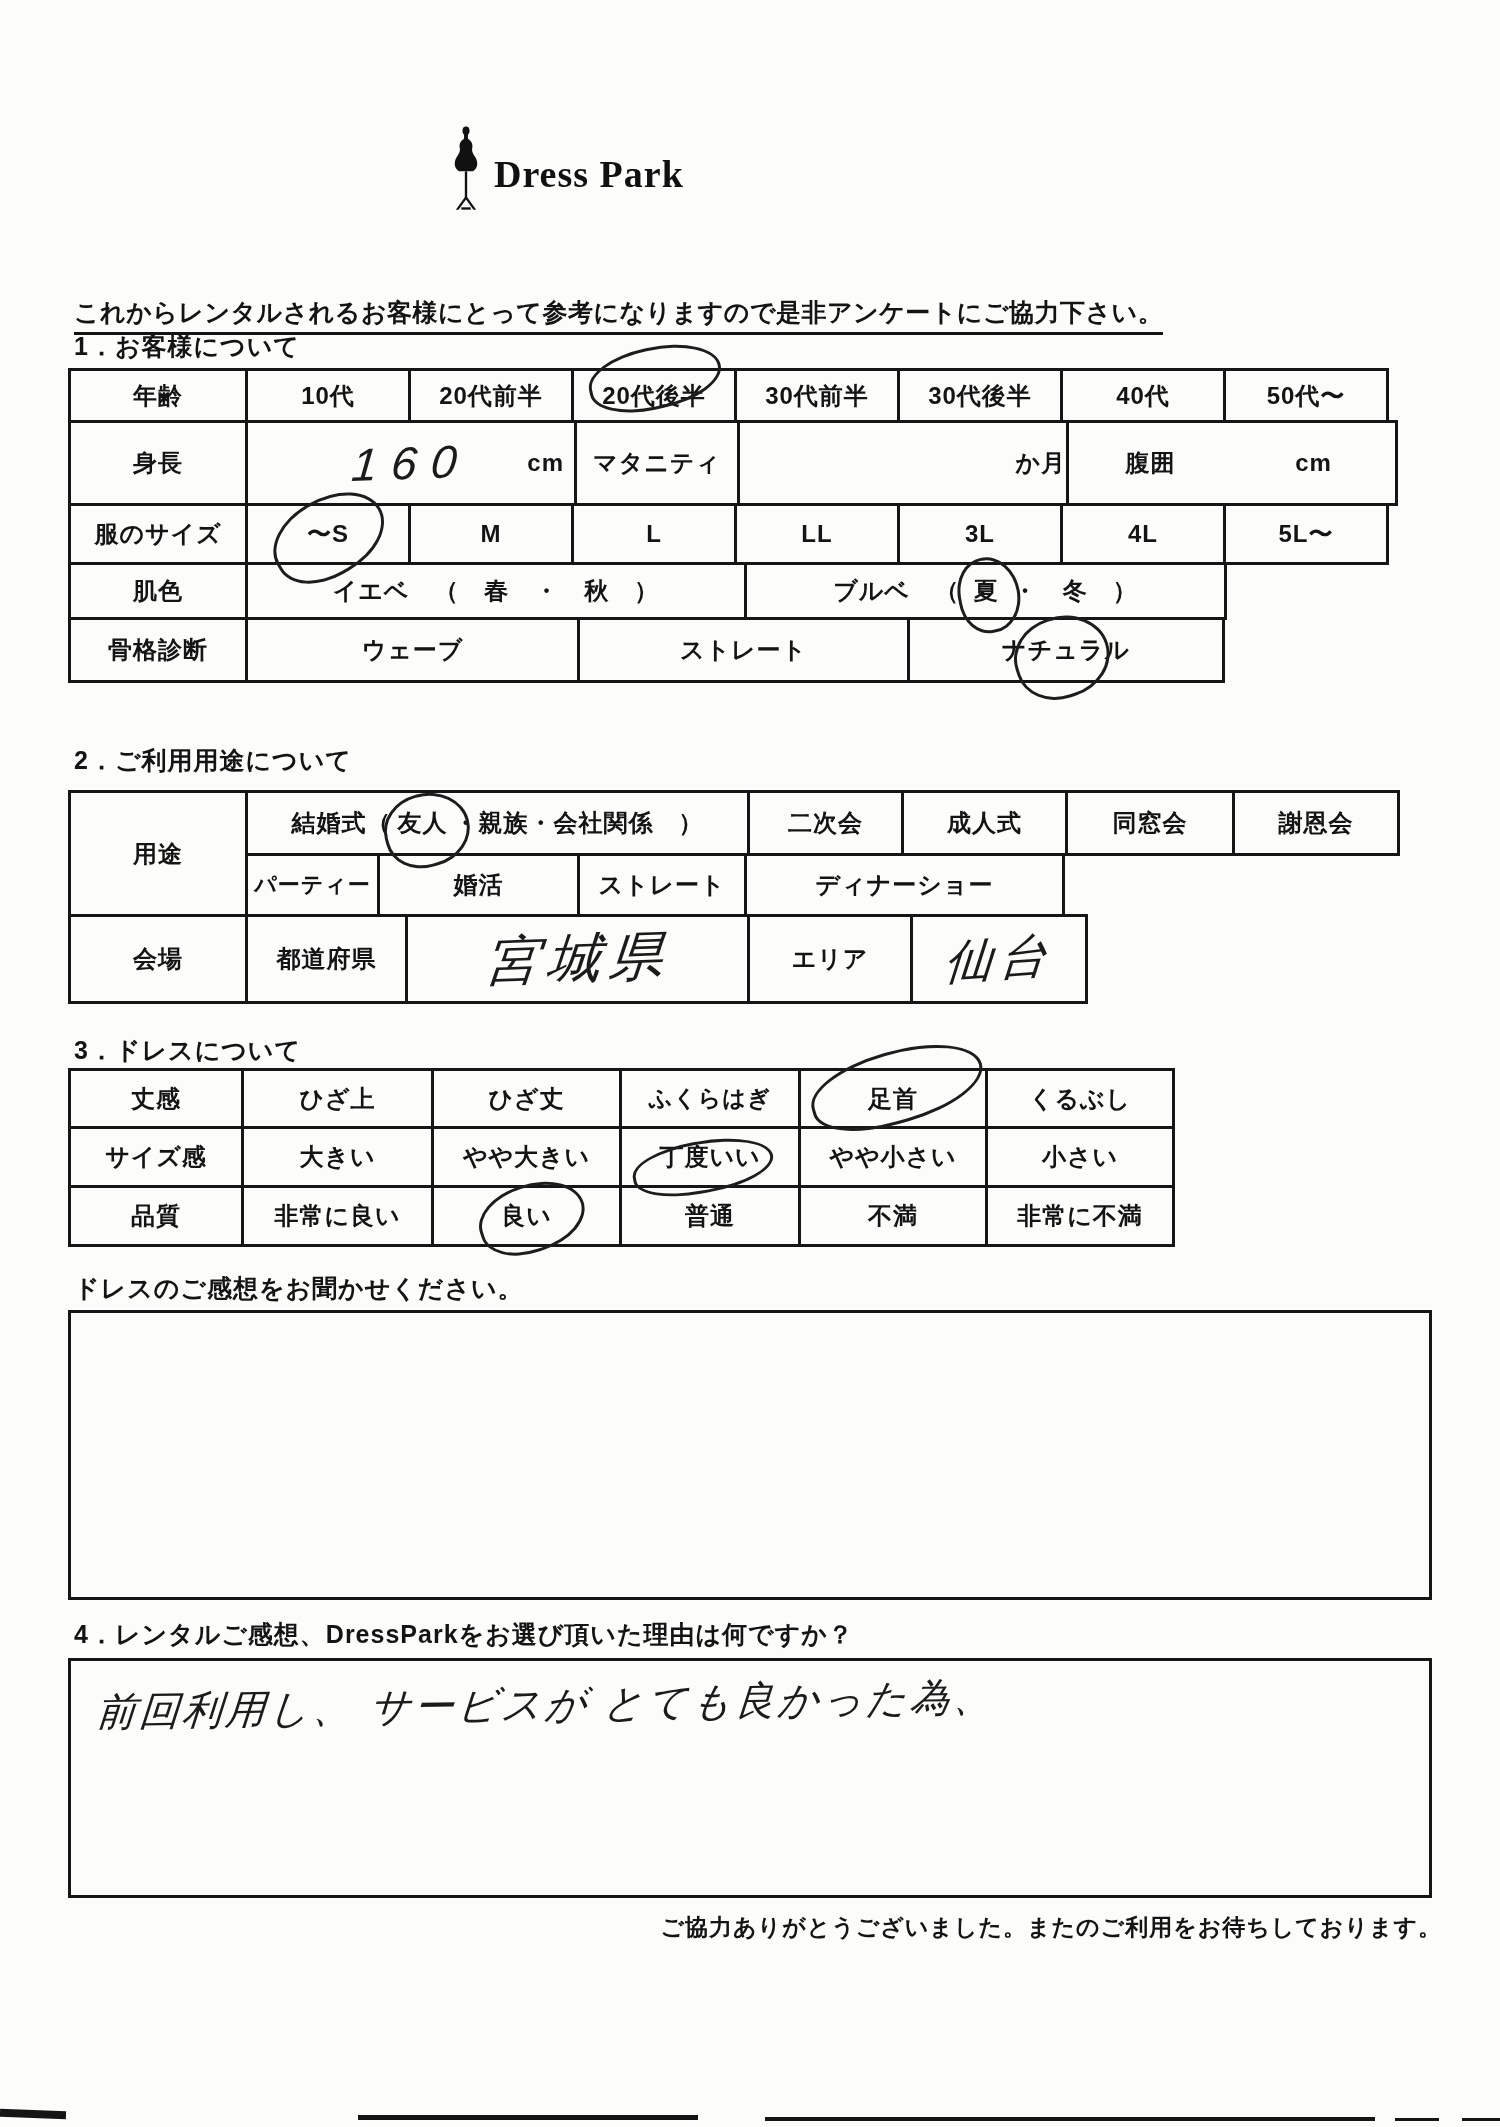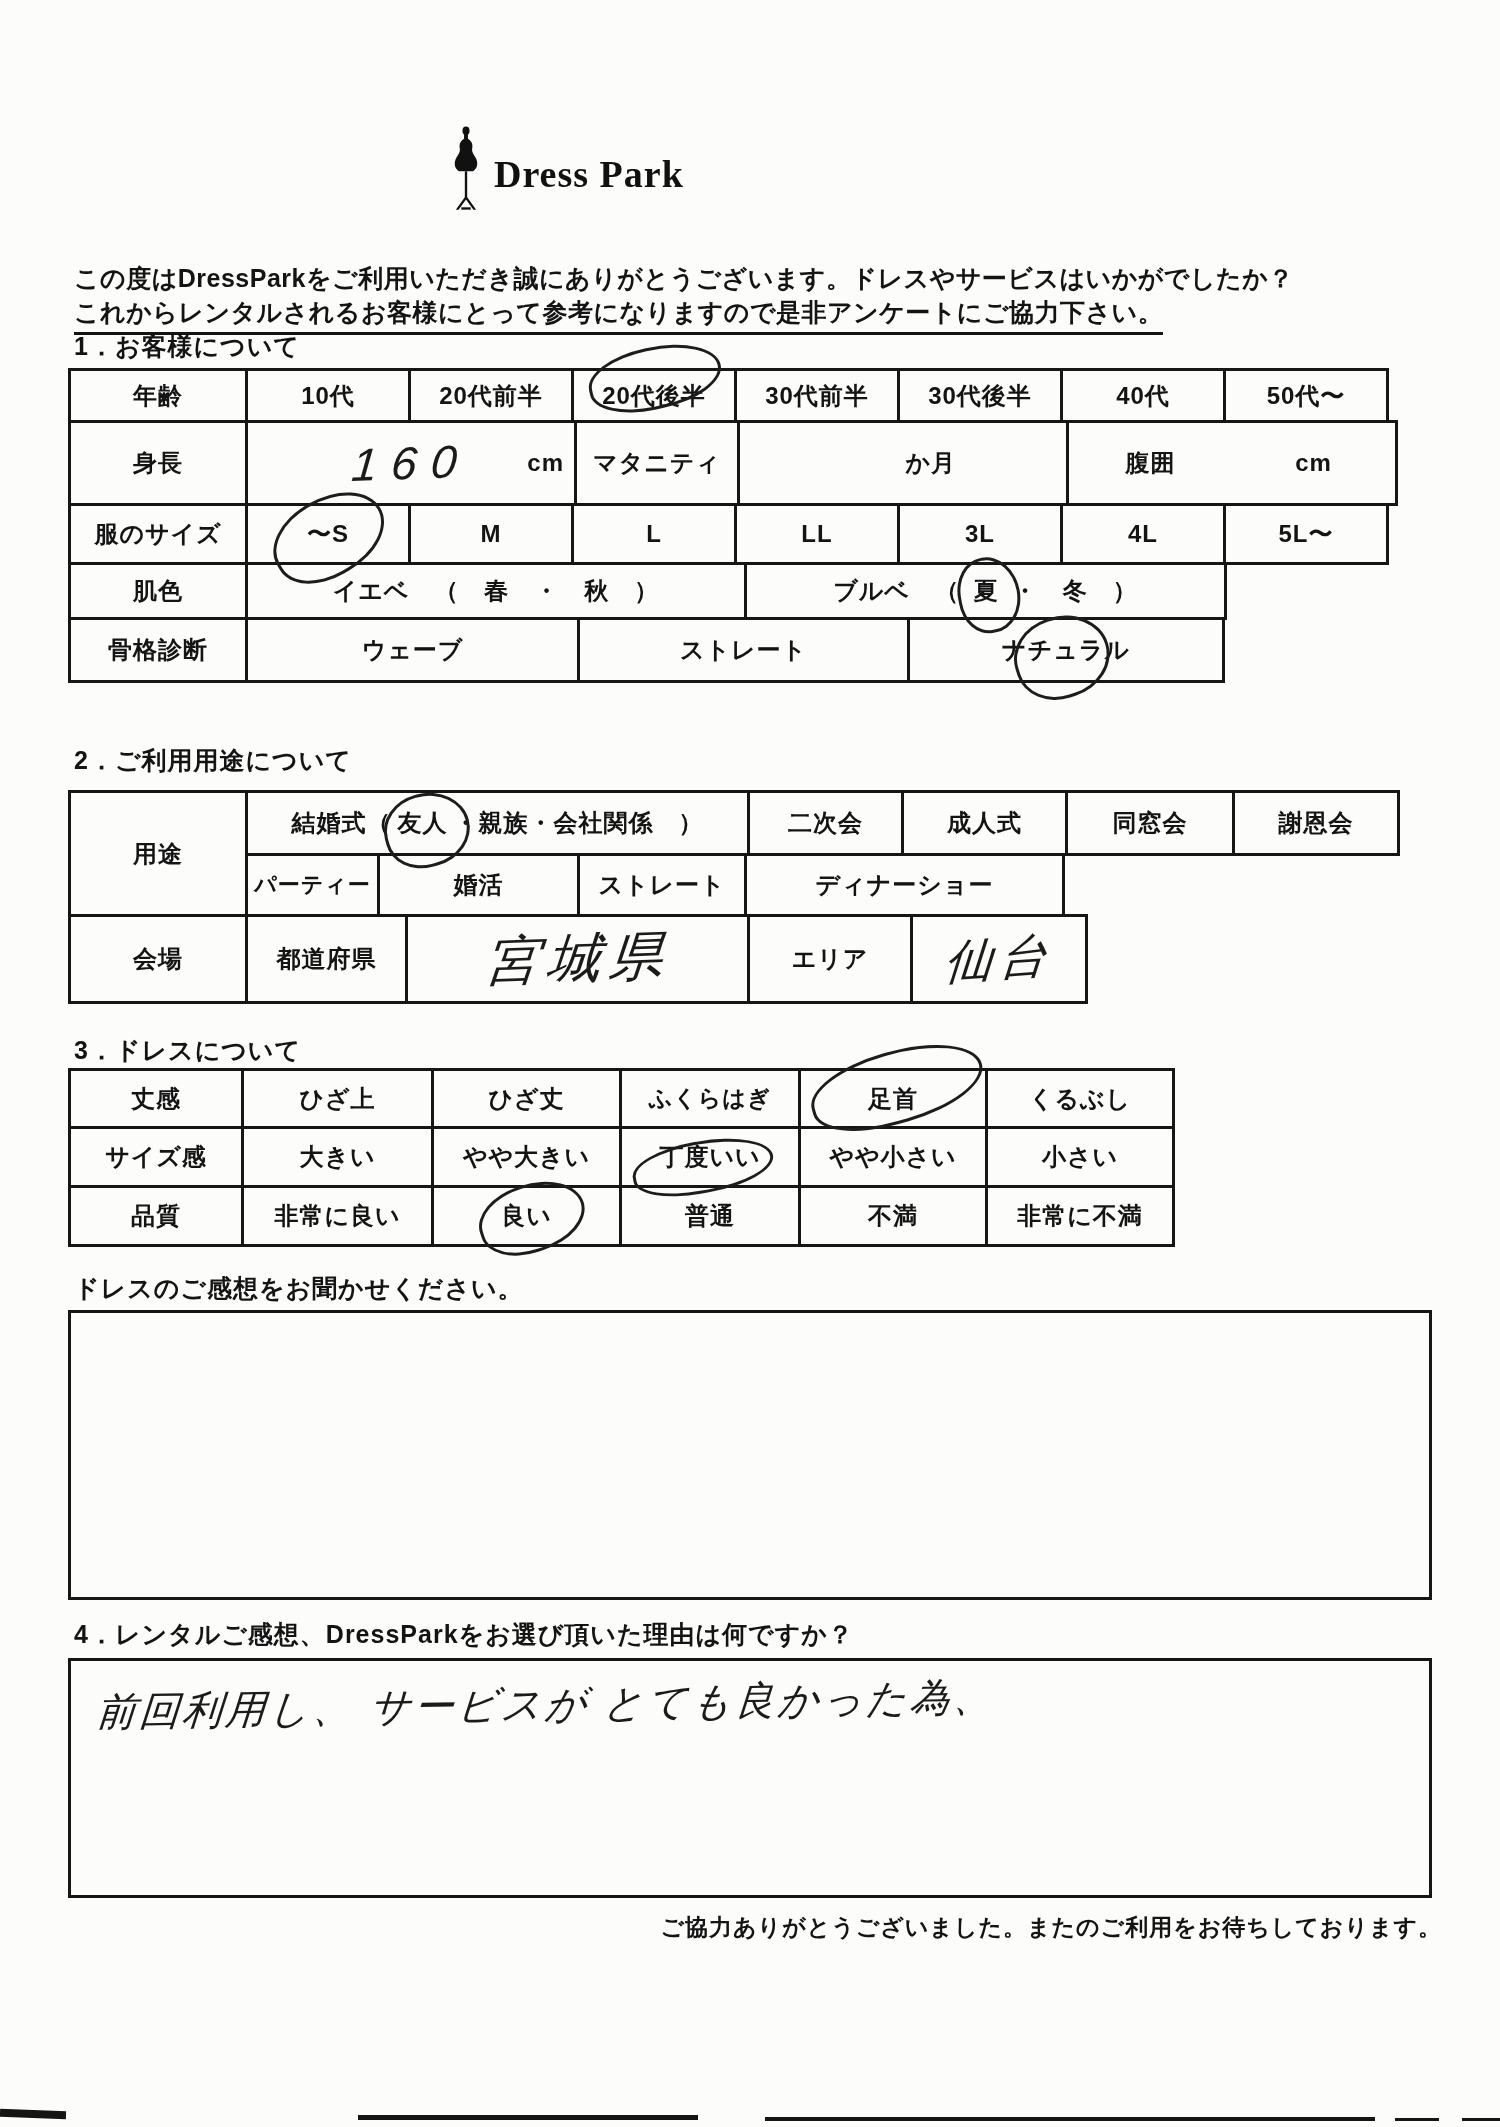--- a/index.html
+++ b/index.html
@@ -47,21 +47,20 @@
         <rect x="19.5" y="9" width="5" height="8"></rect>
         <path d="M22 15 C15 18 13 23 14 28 C15 32 13 35 10 40 C6 47 7 54 13 58 L31 58 C37 54 38 47 34 40 C31 35 29 32 30 28 C31 23 29 18 22 15 Z"></path>
         <rect x="20.5" y="58" width="3" height="33"></rect>
         <path d="M22 89 L9 107 L12.5 107 L22 94 L31.5 107 L35 107 Z"></path>
         <rect x="16" y="104" width="12" height="3"></rect>
       </g>
     </svg>
     <div class="logo-text">Dress Park</div>
   </div>
 
-  <div class="line1">この度はDressParkをご利用いただき誠にありがとうございます。ドレスやサービスはいかがでしたか？</div>
   <div class="line2">これからレンタルされるお客様にとって参考になりますので是非アンケートにご協力下さい。</div>
 
   <div class="head" style="top:330px">1．お客様について</div>
 
   <div class="tbl" style="top:368px">
 
     <div class="trow" style="height:55px">
       <div class="tc" style="width:180px">年齢</div>
       <div class="tc" style="width:166px">10代</div>
       <div class="tc" style="width:166px">20代前半</div>
@@ -75,21 +74,21 @@
       <div class="tc" style="width:166px">50代〜</div>
     </div>
 
     <div class="trow" style="height:86px">
       <div class="tc" style="width:180px">身長</div>
       <div class="tc" style="width:332px">
         <span class="hw hw160">160</span>
         <span class="unit-abs">cm</span>
       </div>
       <div class="tc" style="width:166px">マタニティ</div>
-      <div class="tc" style="width:332px;justify-content:flex-end;padding-right:110px">か月</div>
+      <div class="tc" style="width:332px;justify-content:flex-end;">か月</div>
       <div class="tc" style="width:332px">
         <span style="flex:1;text-align:center">腹囲</span>
         <span style="flex:1;text-align:center">cm</span>
       </div>
     </div>
 
     <div class="trow" style="height:62px">
       <div class="tc" style="width:180px">服のサイズ</div>
       <div class="tc" style="width:166px">
         <span>〜S</span>

